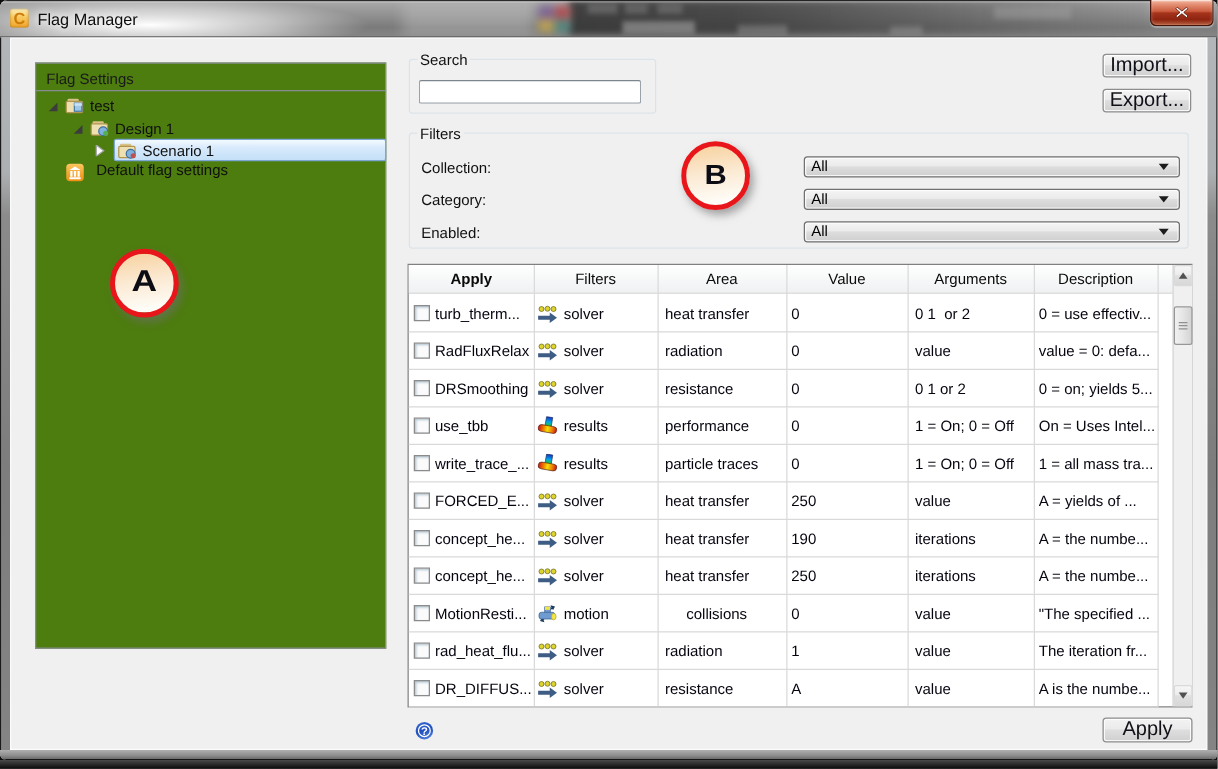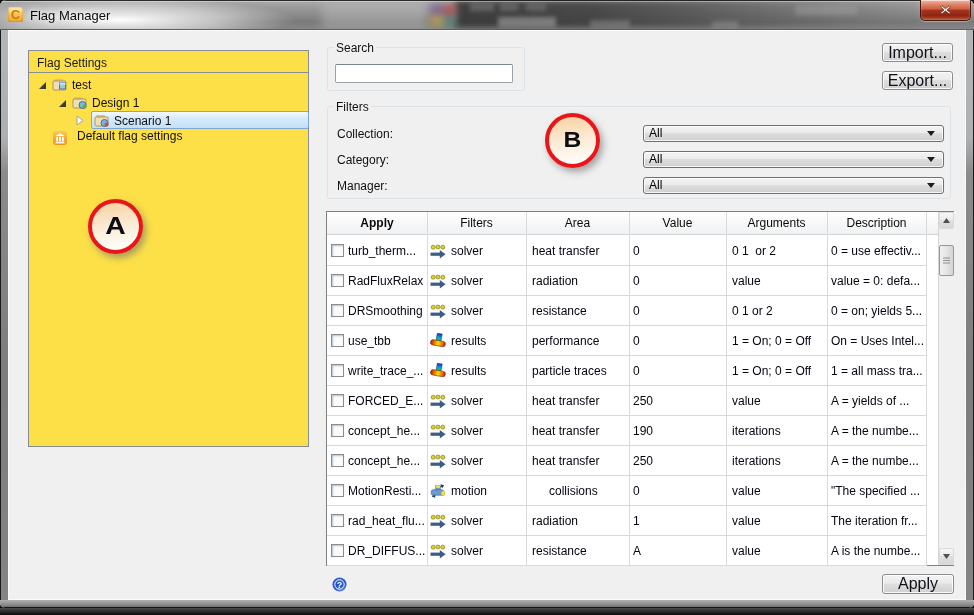--- a/index.html
+++ b/index.html
@@ -41,22 +41,22 @@
      background:linear-gradient(#b3b6b8 0%,#adb0b2 19%,#8b8b8b 25%,#7d7d7d 60%,#848484 100%);
      border-right:1px solid #1a1a1a;box-sizing:border-box}
   #frameB{position:absolute;left:0;top:600px;width:974px;height:8px;
      background:linear-gradient(#b0b0b0,#8f8f8f 60%,#6f6f6f);
      border-bottom:1px solid #161616;box-sizing:border-box}
   #client{position:absolute;left:8px;top:30px;width:958px;height:570px;background:#f0f0f0;
      box-shadow:inset 1px 1px 0 rgba(255,255,255,.75),inset -1px 0 0 rgba(255,255,255,.75),inset 0 -1px 0 rgba(255,255,255,.75)}
   #shadowband{position:absolute;left:0;top:608px;width:974px;height:7px;
      background:linear-gradient(#4a4a4a,#0a0a0a)}
   
-  #panel{position:absolute;left:28px;top:50px;width:281px;height:397px;
-     background:#fde047;border:1px solid #868b94;box-sizing:border-box}
+  #panel{position:absolute;left:28px;top:50px;width:281px;height:469px;
+     background:#4d7c0f;border:1px solid #868b94;box-sizing:border-box}
   #panel .hdr{position:absolute;left:8px;top:5px;font-size:12px;color:#1a1a1a}
   #panel .hline{position:absolute;left:0px;top:21px;width:279px;height:1px;background:#868b94}
   .trow{position:absolute;font-size:12px;color:#101010;line-height:18px;height:18px}
   .sel{position:absolute;left:62px;top:60px;width:218px;height:18px;border:1px solid #7ca7d4;border-radius:2px;
      background:linear-gradient(#f3f9fe,#d7eafc 40%,#c4e0f7);box-sizing:border-box}
   
   .rcirc{position:absolute;width:47px;height:47px;border:4px solid #e8161b;border-radius:50%;
      background:linear-gradient(172deg,#f7d2a0 2%,#fbe9d2 45%,#fefcf6 88%);
      box-shadow:3px 4px 7px rgba(110,110,110,.6);
      text-align:center;color:#0c0c14}
@@ -192,21 +192,21 @@
   <div class="glabel" style="left:334px;top:41px">Search</div>
   <div id="search-input"></div>
 
   <div class="btn" style="left:882px;top:43px;width:71px">Import...</div>
   <div class="btn" style="left:882px;top:71px;width:71px">Export...</div>
 
   <div class="gbox" style="left:327px;top:106px;width:624px;height:93px"></div>
   <div class="glabel" style="left:334px;top:100px">Filters</div>
   <div class="flabel" style="top:127px">Collection:</div>
   <div class="flabel" style="top:153px">Category:</div>
-  <div class="flabel" style="top:179px">Manager:</div>
+  <div class="flabel" style="top:179px">Enabled:</div>
   <div class="combo" style="top:125px">All</div>
   <div class="combo" style="top:151px">All</div>
   <div class="combo" style="top:177px">All</div>
 
   <div id="table">
     <div id="thead"></div>
     <div class="hcell" style="left:0;width:100px;font-weight:bold">Apply</div>
     <div class="hcell" style="left:100px;width:99px">Filters</div>
     <div class="hcell" style="left:199px;width:103px">Area</div>
     <div class="hcell" style="left:302px;width:97px">Value</div>

